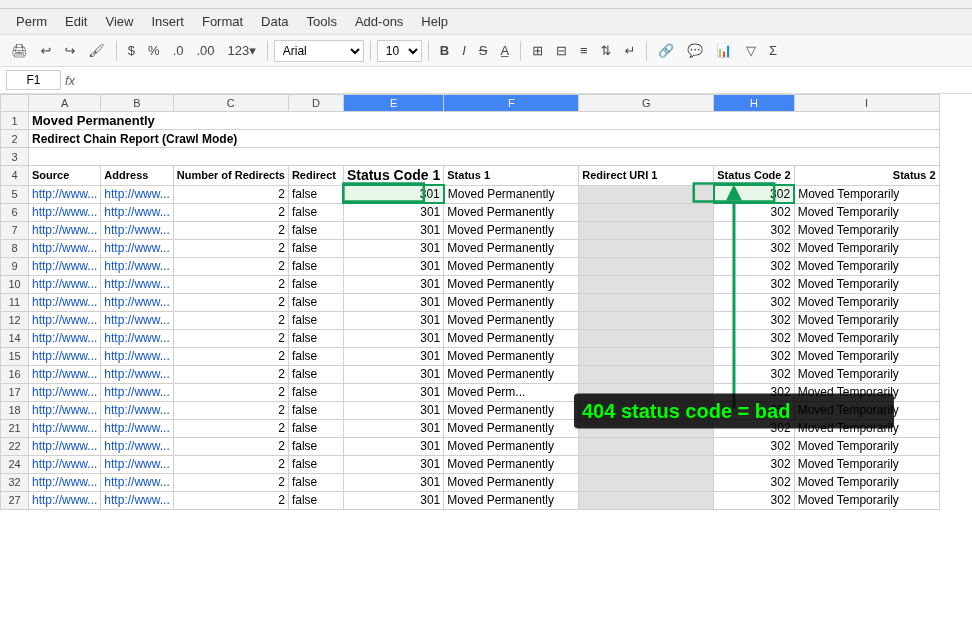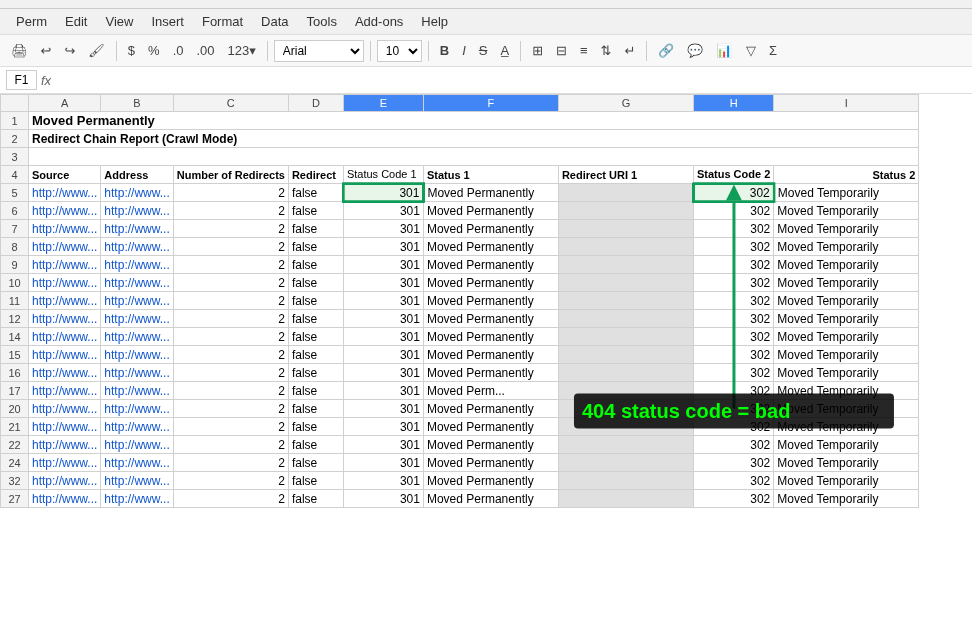--- a/index.html
+++ b/index.html
@@ -215,21 +215,21 @@
   <button class="tb-btn">↵</button>
   <div class="tb-sep"></div>
   <button class="tb-btn">🔗</button>
   <button class="tb-btn">💬</button>
   <button class="tb-btn">📊</button>
   <button class="tb-btn">▽</button>
   <button class="tb-btn">Σ</button>
 </div>
 
 <div id="formulabar">
-  <input class="cell-ref" value="F1" style="border: 1px solid rgb(204, 204, 204); padding: 2px 4px; width: 31px; font-size: 12px;">
+  <input class="cell-ref" value="F1" style="border: 1px solid rgb(204, 204, 204); padding: 2px 4px; width: 55px; font-size: 12px;">
   <span style="color:#666; font-style:italic; font-size:13px;">fx</span>
   <span style="font-size:12px; color:#333;"></span>
 </div>
 
 <div id="sheet-wrapper" style="position:relative; overflow:hidden; height: calc(637px - 148px);">
   <div id="sheet-container" style="overflow:auto; width:100%; height:100%;">
     <div class="sheet-area" style="position:relative;">
       <table>
         <colgroup>
           <col style="width:28px;">
@@ -269,21 +269,21 @@
             <tr>
   <td class="row-header">3</td>
   <td class="cell" colspan="9"></td>
 </tr>
             <tr>
               <td class="row-header">4</td>
               <td class="cell header-row" style="font-weight:bold; font-size:11px;">Source</td>
               <td class="cell header-row" style="font-weight:bold; font-size:11px;">Address</td>
               <td class="cell header-row" style="font-weight:bold; font-size:11px;">Number of Redirects</td>
               <td class="cell header-row" style="font-weight:bold; font-size:11px;">Redirect</td>
-              <td class="cell header-row" style="font-weight:normal; font-size:11px;">Status Code 1</td>
+              <td class="cell header-row" style="font-weight:bold; font-size:14px;">Status Code 1</td>
               <td class="cell header-row" style="font-weight:bold; font-size:11px;">Status 1</td>
               <td class="cell header-row" style="font-weight:bold; font-size:11px;">Redirect URI 1</td>
               <td class="cell header-row" style="font-weight:bold; font-size:11px;">Status Code 2</td>
               <td class="cell header-row" style="font-weight:bold; font-size:11px;text-align:right;">Status 2</td>
             </tr>
             <tr>
               <td class="row-header">5</td>
               <td class="cell blue-text" style="color:#1155cc;">http://www...</td>
               <td class="cell blue-text" style="color:#1155cc;">http://www...</td>
               <td class="cell" style="text-align:right;">2</td>
@@ -420,21 +420,21 @@
               <td class="cell blue-text" style="color:#1155cc;">http://www...</td>
               <td class="cell" style="text-align:right;">2</td>
               <td class="cell">false</td>
               <td class="cell" style="text-align:right; background:white;">301</td>
               <td class="cell">Moved Perm...</td>
               <td class="cell" style="background:#e0e0e0;"></td>
               <td class="cell" style="text-align:right; background:white;">302</td>
               <td class="cell">Moved Temporarily</td>
             </tr>
             <tr>
-              <td class="row-header">20</td>
+              <td class="row-header">18</td>
               <td class="cell blue-text" style="color:#1155cc;">http://www...</td>
               <td class="cell blue-text" style="color:#1155cc;">http://www...</td>
               <td class="cell" style="text-align:right;">2</td>
               <td class="cell">false</td>
               <td class="cell" style="text-align:right; background:white;">301</td>
               <td class="cell">Moved Permanently</td>
               <td class="cell" style="background:#e0e0e0;"></td>
               <td class="cell" style="text-align:right; background:white;">302</td>
               <td class="cell">Moved Temporarily</td>
             </tr>

